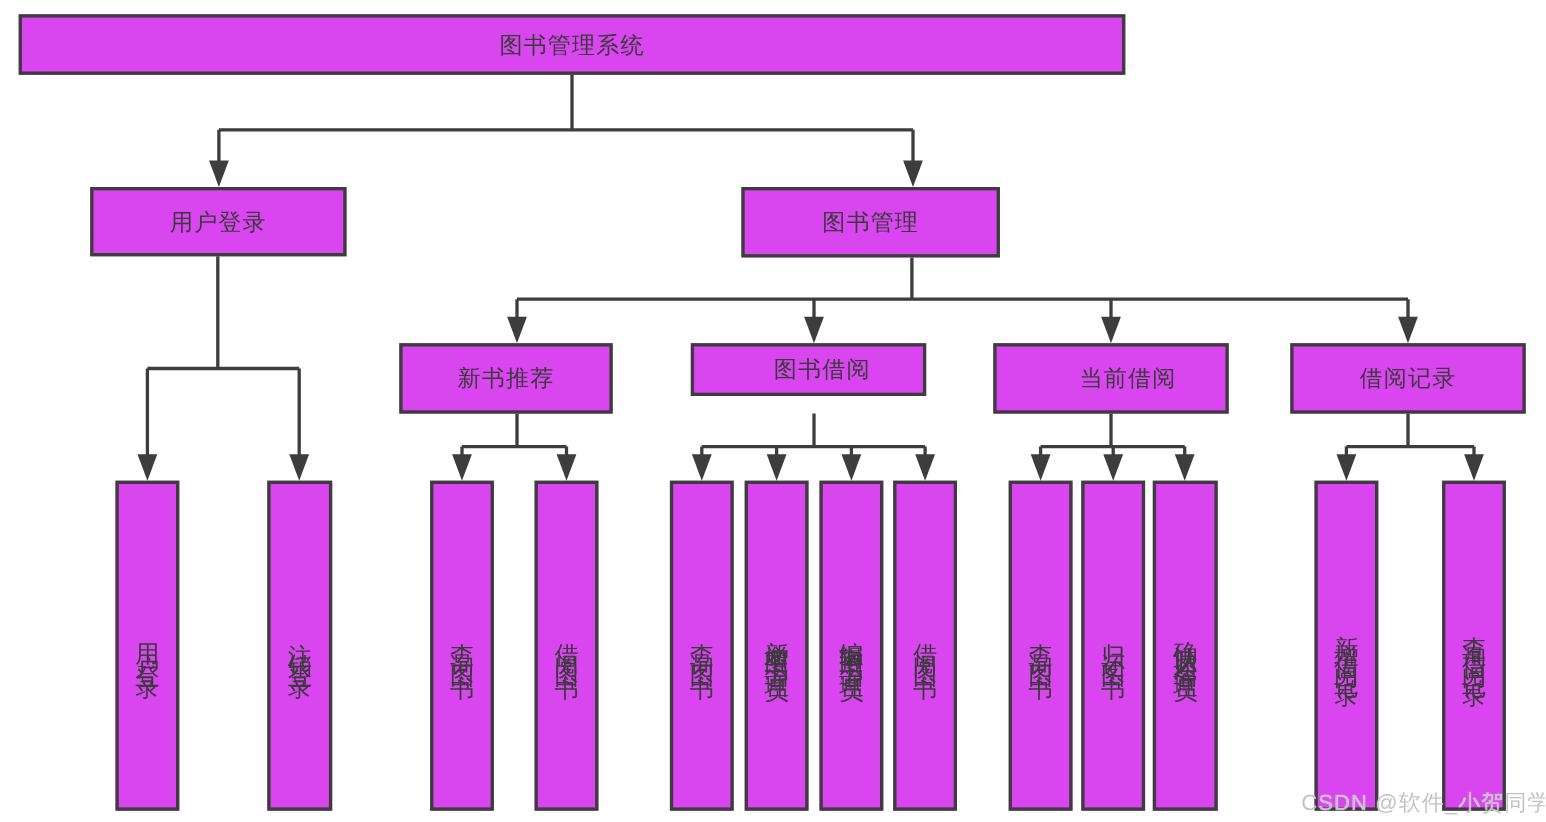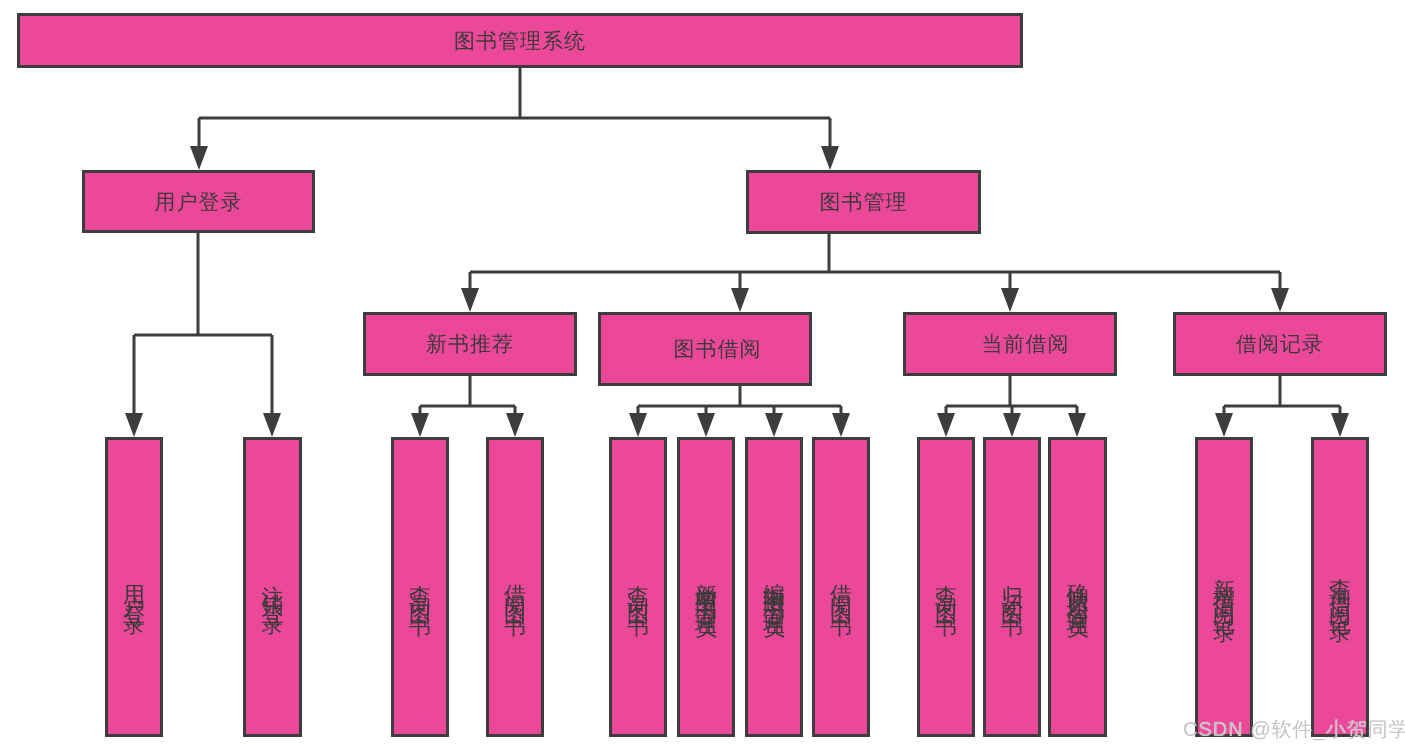--- a/index.html
+++ b/index.html
@@ -2,21 +2,21 @@
 <html><head>
 <meta charset="utf-8">
 <style>
   html,body{margin:0;padding:0;background:#ffffff;}
   #canvas{
     position:relative;width:1405px;height:747px;background:#ffffff;overflow:hidden;
     font-family:"Liberation Sans",sans-serif;color:#3a3a3a;
   }
   #wires{position:absolute;left:0;top:0;width:1405px;height:747px;z-index:1;}
   .node{
-    position:absolute;box-sizing:border-box;background:#ec4899;
+    position:absolute;box-sizing:border-box;background:#d946ef;
     border:3px solid #3d3d3d;z-index:2;
     display:flex;align-items:center;justify-content:center;
     font-size:21px;letter-spacing:1px;color:#3a3a3a;
   }
   .v-node{
     writing-mode:vertical-rl;text-orientation:mixed;
     font-size:22px;letter-spacing:10px;line-height:1;
   }
   .v-node.long{letter-spacing:5px;}
   .v-node.mid{letter-spacing:9px;}
@@ -60,24 +60,24 @@
       <polygon points="1003,413 1021,413 1012,437"></polygon>
       <polygon points="1068,413 1086,413 1077,437"></polygon>
       <polygon points="1215,413 1233,413 1224,437"></polygon>
       <polygon points="1331,413 1349,413 1340,437"></polygon>
     </g>
   </svg>
 
   <div class="node" style="left:17px;top:13px;width:1006px;height:55px;">图书管理系统</div>
 
   <div class="node" style="left:82px;top:170px;width:233px;height:63px;">用户登录</div>
-  <div class="node" style="left:746px;top:170px;width:235px;height:64px;">图书管理</div>
+  <div class="node" style="left:674px;top:170px;width:235px;height:64px;">图书管理</div>
 
-  <div class="node" style="left:363px;top:312px;width:214px;height:64px;">新书推荐</div>
-  <div class="node" style="left:598px;top:312px;width:214px;height:74px;padding-left:25px;">图书借阅</div>
+  <div class="node" style="left:363px;top:312px;width:194px;height:64px;">新书推荐</div>
+  <div class="node" style="left:628px;top:312px;width:214px;height:48px;padding-left:25px;">图书借阅</div>
   <div class="node" style="left:903px;top:312px;width:214px;height:64px;padding-left:31px;">当前借阅</div>
   <div class="node" style="left:1173px;top:312px;width:214px;height:64px;">借阅记录</div>
 
   <div class="node v-node" style="left:105px;top:437px;width:58px;height:300px;">用户登录</div>
   <div class="node v-node" style="left:243px;top:437px;width:59px;height:300px;">注销登录</div>
 
   <div class="node v-node" style="left:391px;top:437px;width:58px;height:300px;">查询图书</div>
   <div class="node v-node" style="left:486px;top:437px;width:58px;height:300px;">借阅图书</div>
 
   <div class="node v-node" style="left:609px;top:437px;width:58px;height:300px;">查询图书</div>

